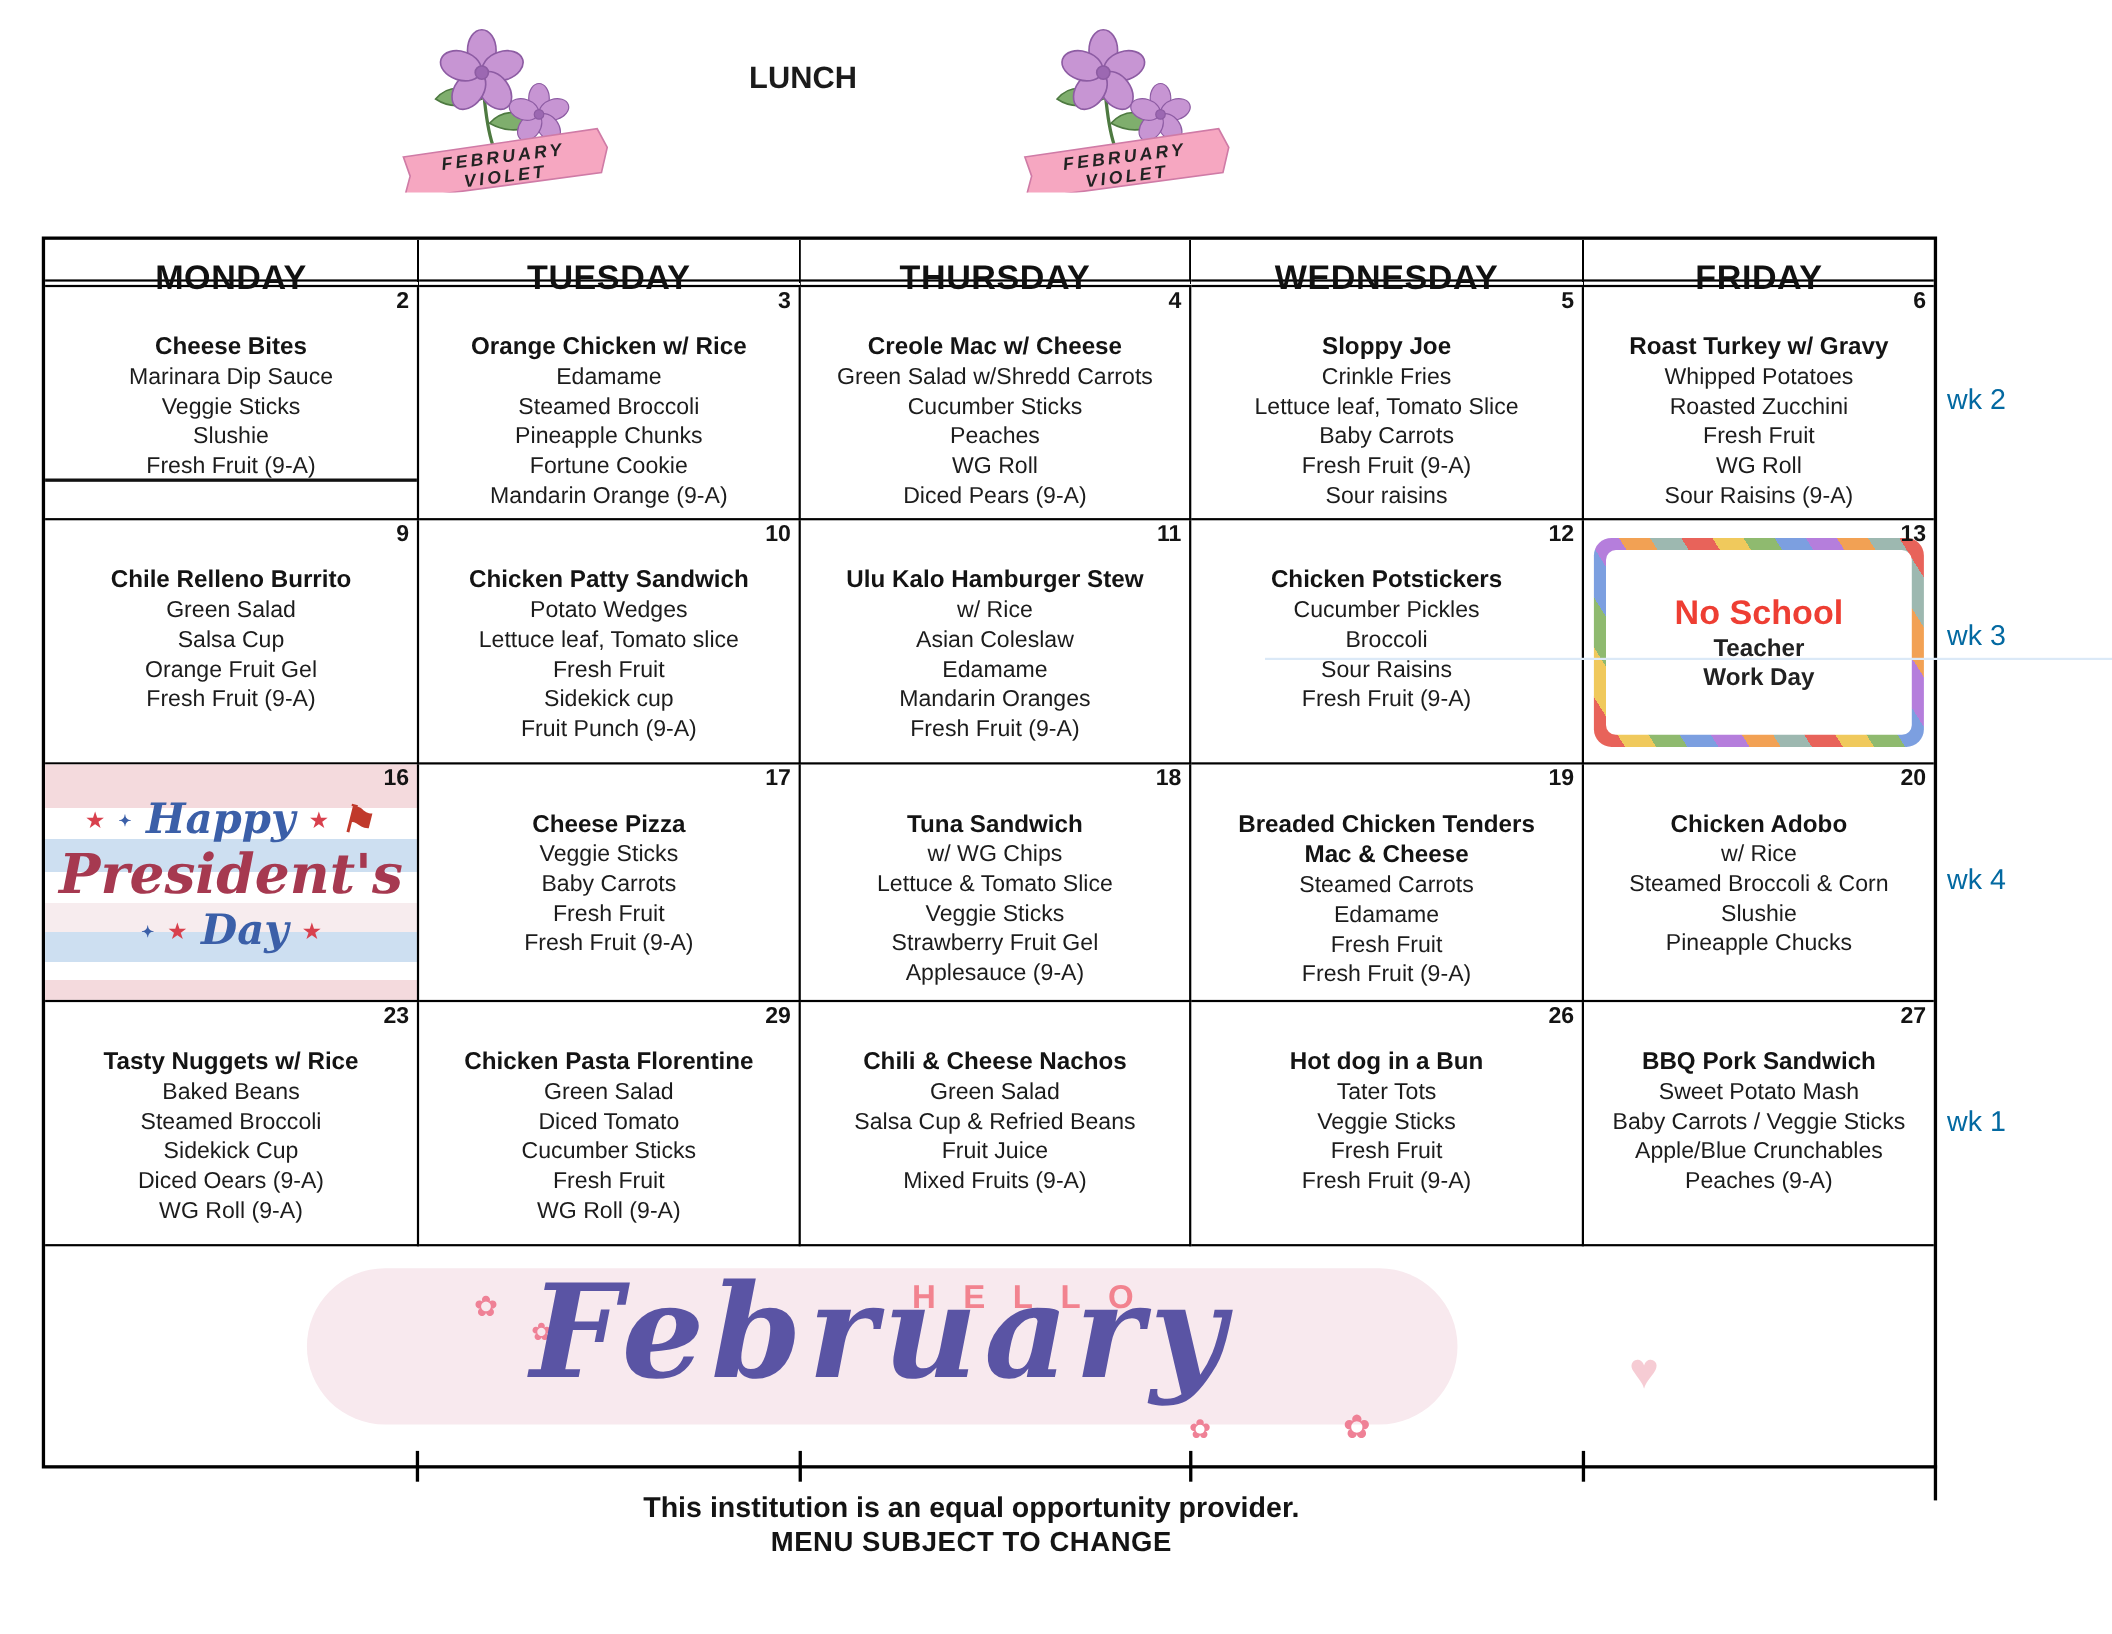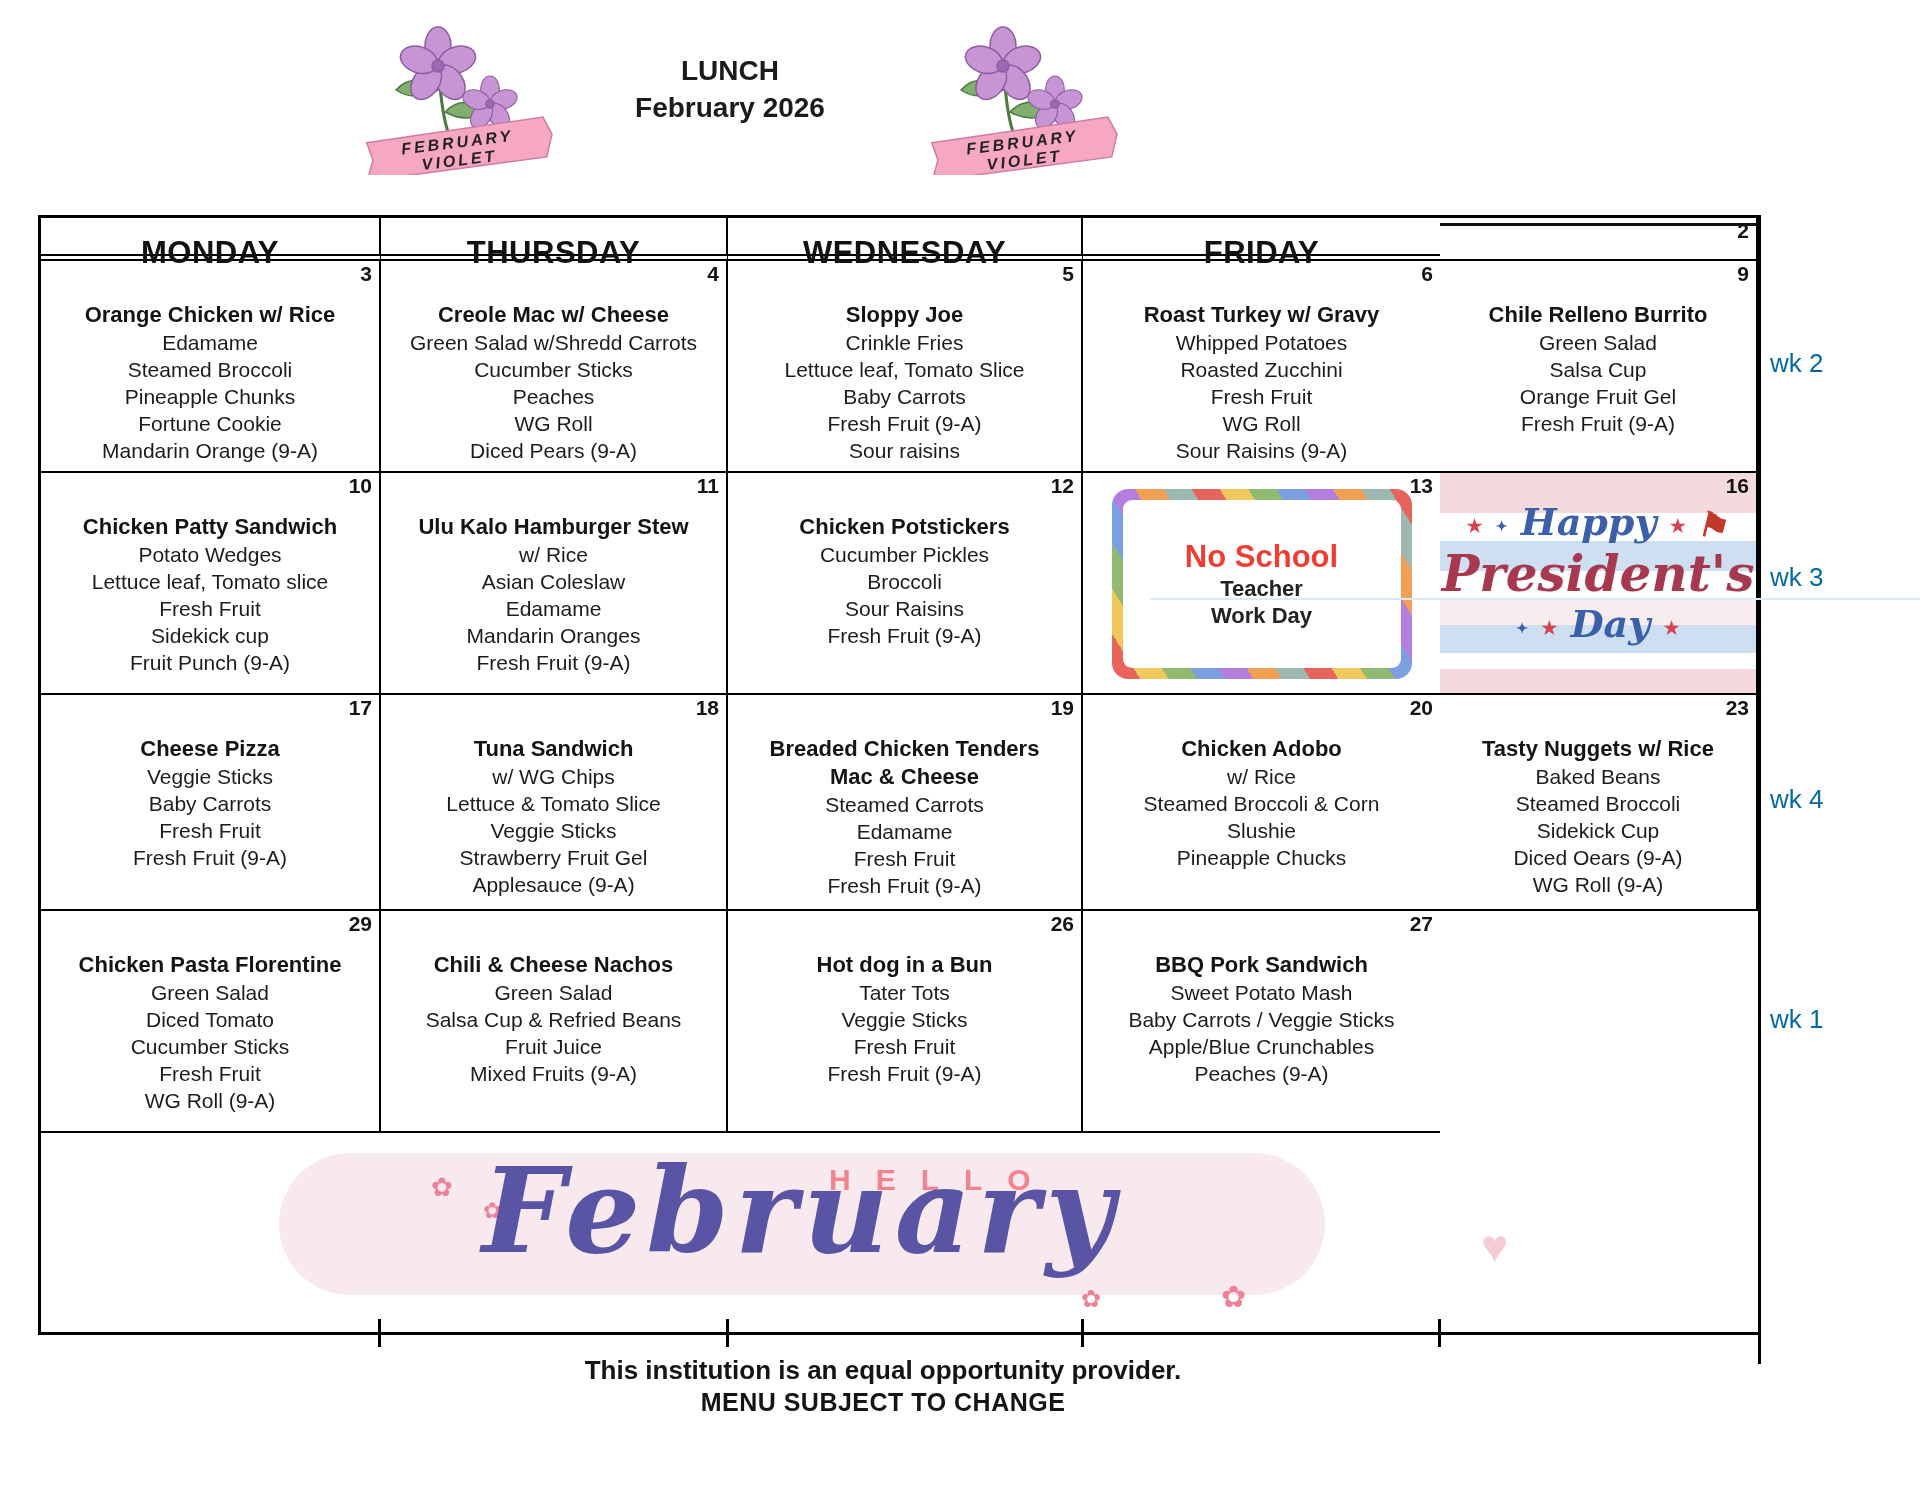--- a/index.html
+++ b/index.html
@@ -111,21 +111,20 @@
   </g>
   <g transform="rotate(-7 105 128)">
     <path d="M18 112 L196 108 L203 126 L195 148 L14 150 L22 130 Z" fill="#f6a7c1" stroke="#cf7ba6" stroke-width="1.5"></path>
     <text x="108" y="128" text-anchor="middle" font-size="16" font-weight="bold" font-style="italic" letter-spacing="3" fill="#222">FEBRUARY</text>
     <text x="108" y="146" text-anchor="middle" font-size="16" font-weight="bold" font-style="italic" letter-spacing="3" fill="#222">VIOLET</text>
   </g>
 </svg>
 
 <div class="title">
   <div>LUNCH</div>
-  <div>February 2026</div>
 </div>
 
 <svg class="flower right" viewBox="0 0 210 155">
   <g>
     <path d="M88 70 C70 78 58 78 46 70 C58 56 76 58 88 70Z" fill="#7fae6d" stroke="#4e7a41" stroke-width="1.5"></path>
     <path d="M95 92 C110 100 124 100 136 92 C124 78 106 80 95 92Z" fill="#7fae6d" stroke="#4e7a41" stroke-width="1.5"></path>
     <path d="M90 66 C92 88 94 100 98 112" stroke="#4e7a41" stroke-width="3" fill="none"></path>
   </g>
   <g transform="translate(88,46)" fill="#c795d3" stroke="#8d5ca3" stroke-width="1.5">
     <ellipse cx="0" cy="-20" rx="13" ry="19"></ellipse>
@@ -146,20 +145,21 @@
   <g transform="rotate(-7 105 128)">
     <path d="M18 112 L196 108 L203 126 L195 148 L14 150 L22 130 Z" fill="#f6a7c1" stroke="#cf7ba6" stroke-width="1.5"></path>
     <text x="108" y="128" text-anchor="middle" font-size="16" font-weight="bold" font-style="italic" letter-spacing="3" fill="#222">FEBRUARY</text>
     <text x="108" y="146" text-anchor="middle" font-size="16" font-weight="bold" font-style="italic" letter-spacing="3" fill="#222">VIOLET</text>
   </g>
 </svg>
 
 <div class="cal">
 
   <div class="h">MONDAY</div>
+  <div class="h">TUESDAY</div>
   <div class="h">THURSDAY</div>
   <div class="h">WEDNESDAY</div>
   <div class="h colend">FRIDAY</div>
 
   <div class="c rule">
     <span class="date">2</span>
     <div class="menu">
       <div class="t">Cheese Bites</div>
       <div class="i">Marinara Dip Sauce</div>
       <div class="i">Veggie Sticks</div>

